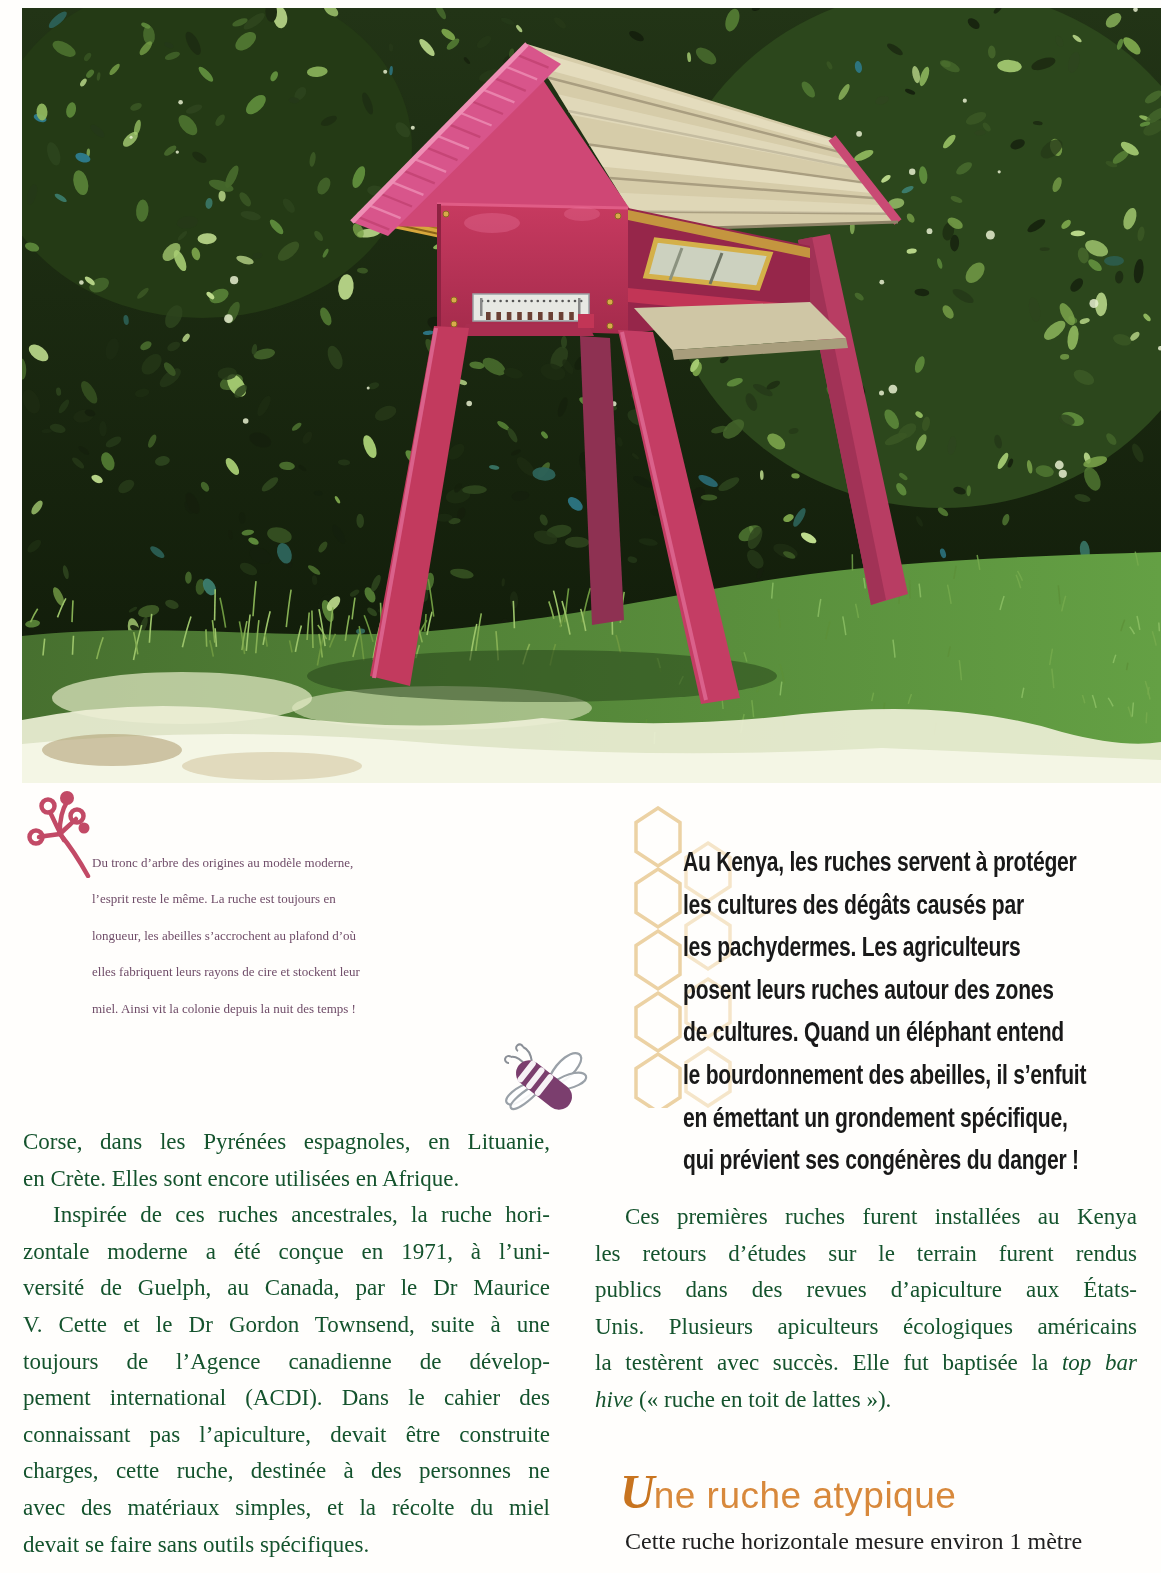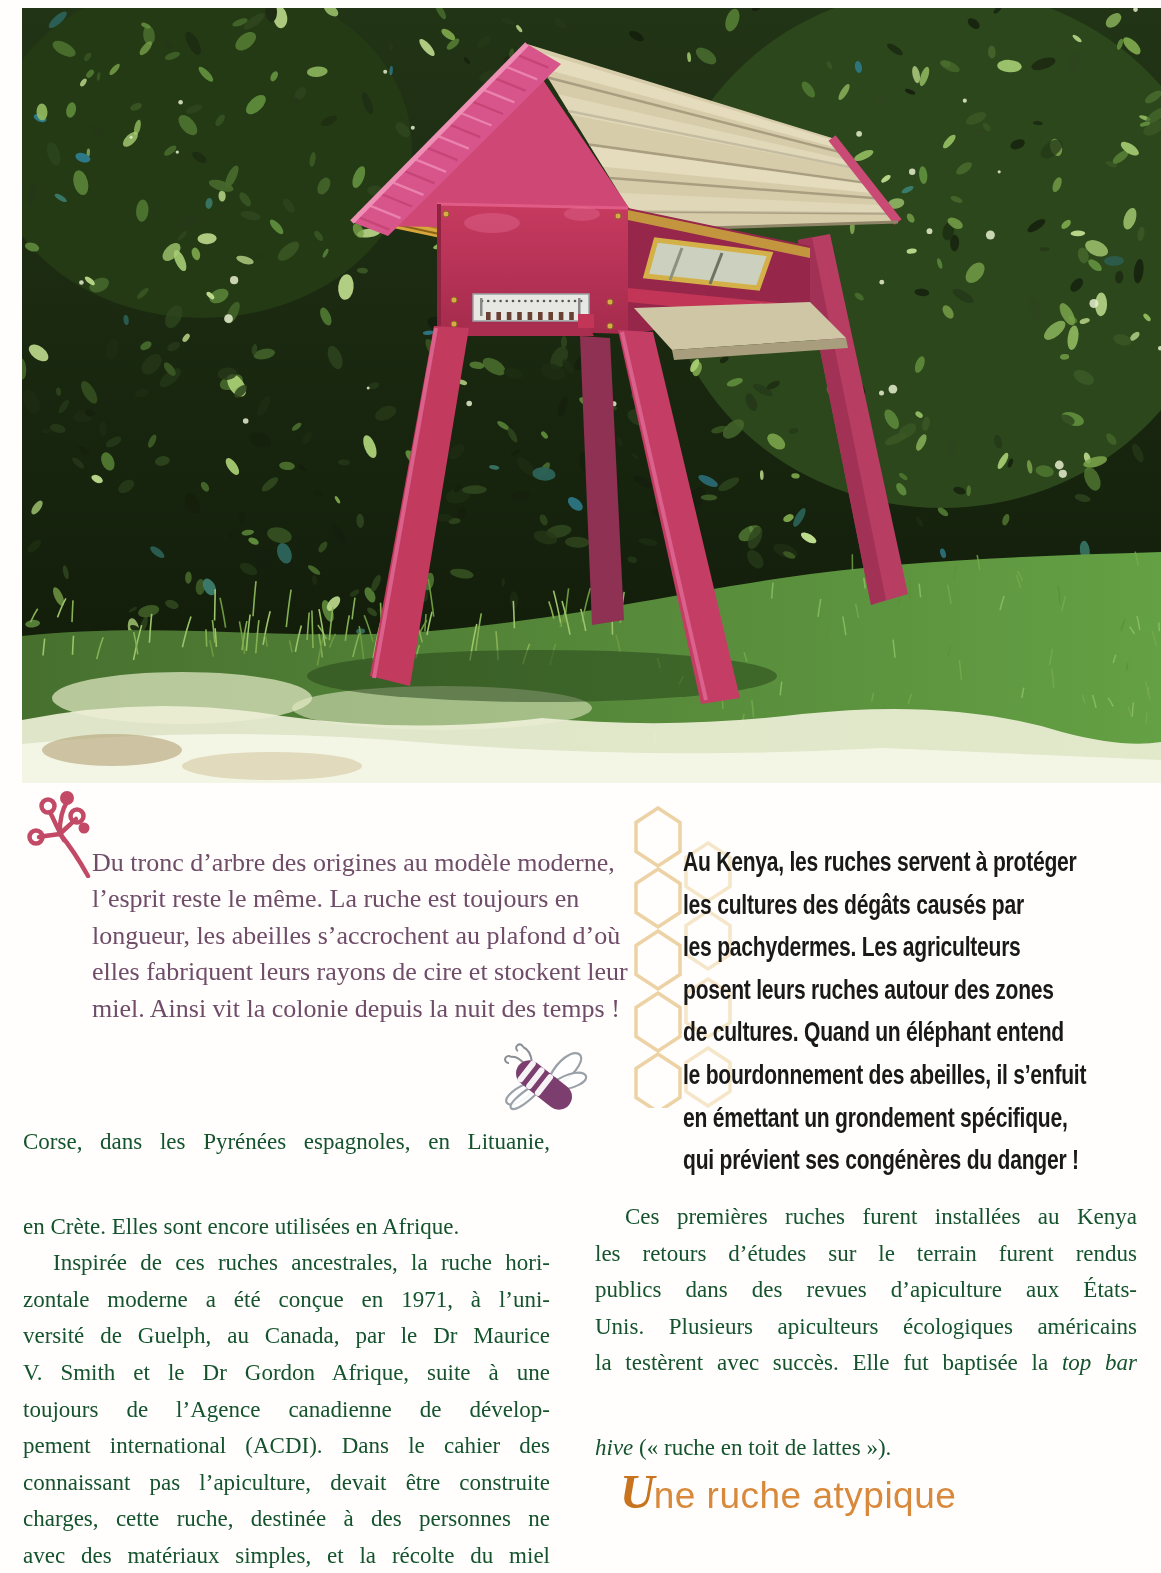--- a/index.html
+++ b/index.html
@@ -1,40 +1,40 @@
 <!DOCTYPE html>
 <html><head>
 <meta charset="utf-8">
 <style>
   html,body{margin:0;padding:0;background:#ffffff;}
   #page{position:relative;width:1161px;height:1573px;background:#fffefc;overflow:hidden;
         font-family:"Liberation Serif", serif;}
   #photo-wrap{position:absolute;left:22px;top:8px;width:1139px;height:775px;}
   
   #caption{position:absolute;left:92px;top:845px;width:482px;color:#6f4c68;
-           font-size:26px;line-height:36.4px;}
+           font-size:13px;line-height:36.4px;}
   .cap-line{white-space:nowrap;}
   
   #berry{position:absolute;left:26px;top:790px;width:70px;height:88px;}
   
   #hexes{position:absolute;left:630px;top:806px;width:112px;height:302px;}
   
   #sidebar{position:absolute;left:683px;top:841px;width:600px;color:#191919;
            font-family:"Liberation Sans", sans-serif;font-weight:700;
            font-size:27px;line-height:42.6px;letter-spacing:-0.3px;
            transform:scaleX(0.78);transform-origin:0 0;}
   .side-line{white-space:nowrap;}
   
   #bee{position:absolute;left:498px;top:1042px;width:92px;height:82px;}
   
   .col{position:absolute;color:#14532d;font-size:23px;line-height:36.6px;}
   #col-left{left:23px;top:1124px;width:527px;}
   #col-right{left:595px;top:1199px;width:542px;}
   .jline{text-align:justify;text-align-last:justify;}
-  .pline{text-align:left;margin-top:48px;}
+  .pline{text-align:left;}
   .indent{text-indent:30px;}
   
   #heading{position:absolute;left:620px;top:1464px;white-space:nowrap;}
   #heading .initial{font-family:"Liberation Serif",serif;font-style:italic;font-weight:700;
                     font-size:48px;color:#c8741f;letter-spacing:-1px;}
   #heading .rest{font-family:Liberation Sans, sans-serif;font-size:37px;color:#d8893c;
                  letter-spacing:0.5px;}
   #after-heading{position:absolute;left:625px;top:1526px;width:515px;color:#202020;
                  font-size:24px;line-height:30px;white-space:nowrap;}
   i{font-style:italic;}
@@ -913,35 +913,36 @@
       <rect x="43" y="30" width="6" height="26" rx="3" fill="#f6f1f5"></rect>
     </g>
   </svg>
 
   <div id="col-left" class="col">
     <div class="jline">Corse, dans les Pyrénées espagnoles, en Lituanie,</div>
     <div class="pline">en Crète. Elles sont encore utilisées en Afrique.</div>
     <div class="jline indent">Inspirée de ces ruches ancestrales, la ruche hori-</div>
     <div class="jline">zontale moderne a été conçue en 1971, à l’uni-</div>
     <div class="jline">versité de Guelph, au Canada, par le Dr Maurice</div>
-    <div class="jline">V. Smith et le Dr Gordon Afrique, suite à une</div>
+    <div class="jline">V. Cette et le Dr Gordon Townsend, suite à une</div>
     <div class="jline">toujours de l’Agence canadienne de dévelop-</div>
     <div class="jline">pement international (ACDI). Dans le cahier des</div>
     <div class="jline">connaissant pas l’apiculture, devait être construite</div>
     <div class="jline">charges, cette ruche, destinée à des personnes ne</div>
     <div class="jline">avec des matériaux simples, et la récolte du miel</div>
     <div class="pline">devait se faire sans outils spécifiques.</div>
   </div>
 
   <div id="col-right" class="col">
     <div class="jline indent">Ces premières ruches furent installées au Kenya</div>
     <div class="jline">les retours d’études sur le terrain furent rendus</div>
     <div class="jline">publics dans des revues d’apiculture aux États-</div>
     <div class="jline">Unis. Plusieurs apiculteurs écologiques américains</div>
     <div class="jline"><span>la testèrent avec succès. Elle fut baptisée la </span><i>top bar</i></div>
     <div class="pline"><i>hive</i><span> (« ruche en toit de lattes »).</span></div>
   </div>
 
   <div id="heading">
     <span class="initial">U</span><span class="rest">ne ruche atypique</span>
   </div>
+  <div id="after-heading">Cette ruche horizontale mesure environ 1 mètre</div>
 
 </div>
 
 </body></html>

